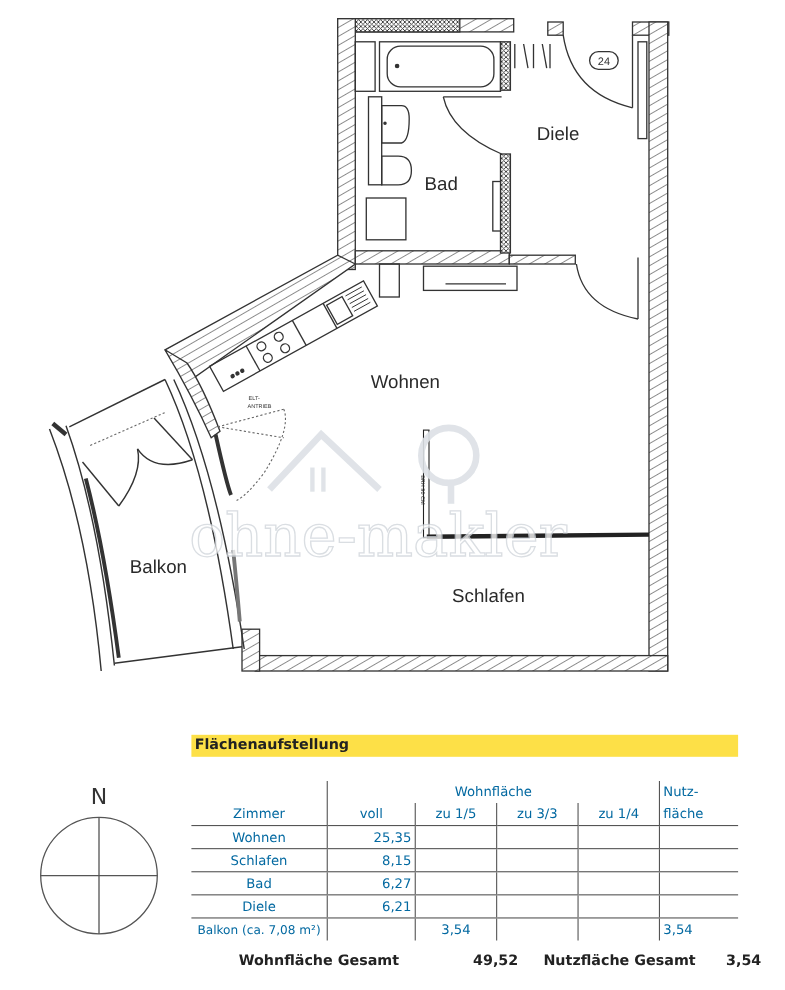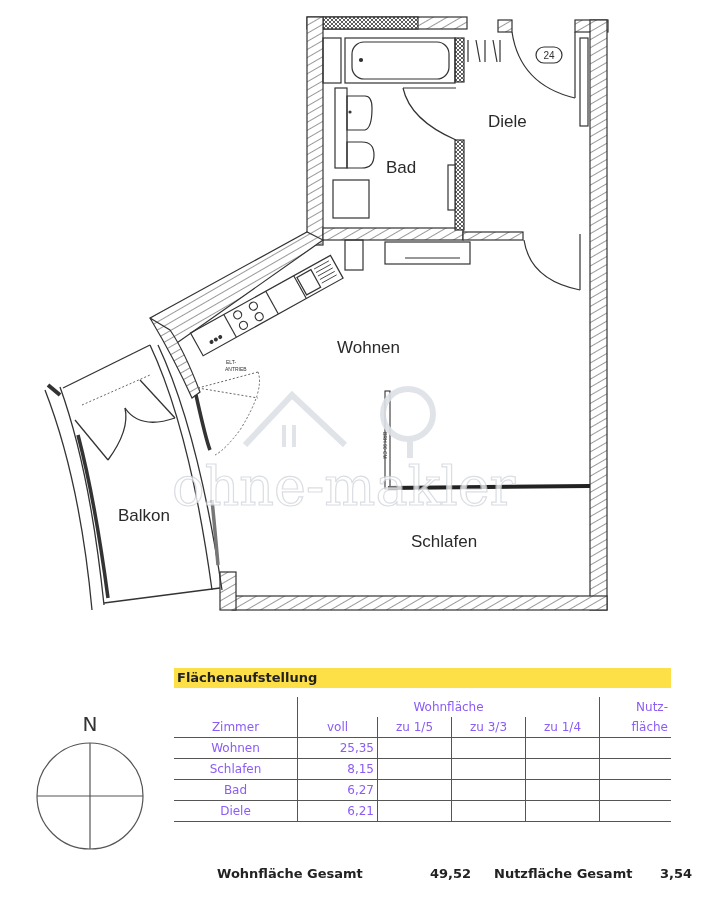--- a/index.html
+++ b/index.html
@@ -6,26 +6,26 @@
   body { width:714px; height:900px; position:relative; overflow:hidden; font-family:"DejaVu Sans", sans-serif; color:#222; }
   #plan { position:absolute; left:0; top:0; width:714px; height:640px; }
   .room-label { font-family:"Liberation Sans", sans-serif; font-size:17px; fill:#2a2a2a; }
   .tiny { font-family:"Liberation Sans", sans-serif; font-size:5px; fill:#333; }
   .wm { font-family:"DejaVu Serif", serif; font-size:54px; fill:#ffffff; stroke:#cfd4da; stroke-width:1.2; opacity:0.85; }
   #compass { position:absolute; left:34px; top:712px; width:112px; height:140px; }
   #compass .n { position:absolute; left:0; width:112px; top:0; text-align:center; font-family:"DejaVu Sans", sans-serif; font-size:20px; color:#333; }
   #compass svg { position:absolute; left:0; top:28px; }
   #table-wrap { position:absolute; left:174px; top:668px; width:497px; }
   .title-bar { background:#fde047; height:20px; line-height:20px; font-weight:bold; font-size:13px; padding-left:3px; font-family:"DejaVu Sans", sans-serif; color:#222; }
-  table.areas { border-collapse:collapse; margin-top:9px; width:497px; font-size:12px; font-family:"DejaVu Sans", sans-serif; color:#8b5cf6; }
+  table.areas { border-collapse:collapse; margin-top:22px; width:497px; font-size:12px; font-family:"DejaVu Sans", sans-serif; color:#0369a1; }
   table.areas td, table.areas th { padding:0 3px; font-weight:normal; height:20px; }
   .c0 { width:117px; text-align:center; }
   .c1 { width:73px; text-align:right; }
   .c2, .c3, .c4 { width:67px; text-align:center; }
-  .c5 { text-align:right; }
+  .c5 { text-align:left; }
   .vb { border-left:1.5px solid #555; }
   .hb td { border-bottom:1.5px solid #555; }
   .hdr-top th { height:18px; }
   .totals { position:absolute; left:174px; top:866px; width:497px; height:18px; font-weight:bold; font-size:13px; font-family:"DejaVu Sans", sans-serif; color:#222;margin-left:40px; }
   .totals span { position:absolute; top:0; }
 </style>
 </head>
 <body>
 
 <svg id="plan" viewBox="0 0 714 640" xmlns="http://www.w3.org/2000/svg">
@@ -227,20 +227,28 @@
       <td class="c5 vb"></td>
     </tr>
     <tr class="hb">
       <td class="c0">Diele</td>
       <td class="c1 vb">6,21</td>
       <td class="c2 vb"></td>
       <td class="c3 vb"></td>
       <td class="c4 vb"></td>
       <td class="c5 vb"></td>
     </tr>
+    <tr>
+      <td class="c0" style="font-size:11px">Balkon (ca. 7,08 m²)</td>
+      <td class="c1 vb"></td>
+      <td class="c2 vb">3,54</td>
+      <td class="c3 vb"></td>
+      <td class="c4 vb"></td>
+      <td class="c5 vb">3,54</td>
+    </tr>
   </tbody>
     </table>
 </div>
 
 <div class="totals">
   <span style="left:3px">Wohnfläche Gesamt</span>
   <span style="left:216px">49,52</span>
   <span style="left:280px">Nutzfläche Gesamt</span>
   <span style="left:446px">3,54</span>
 </div>

